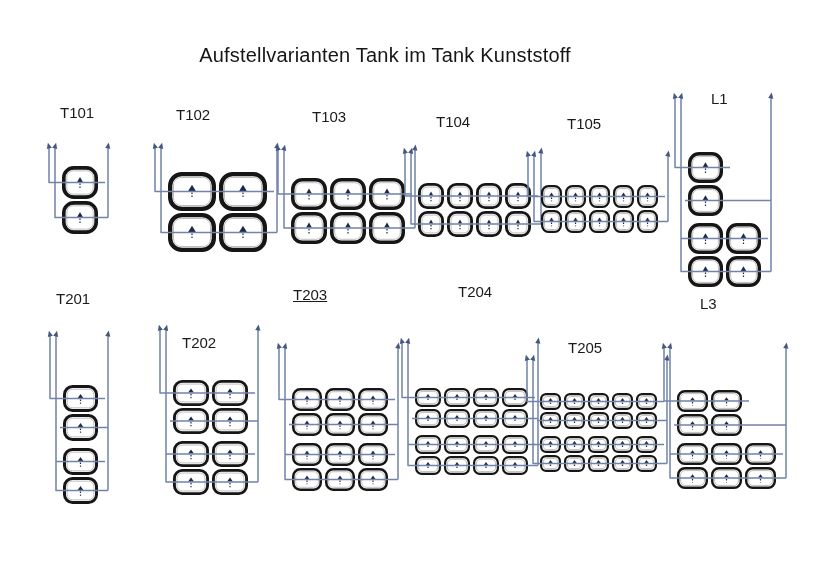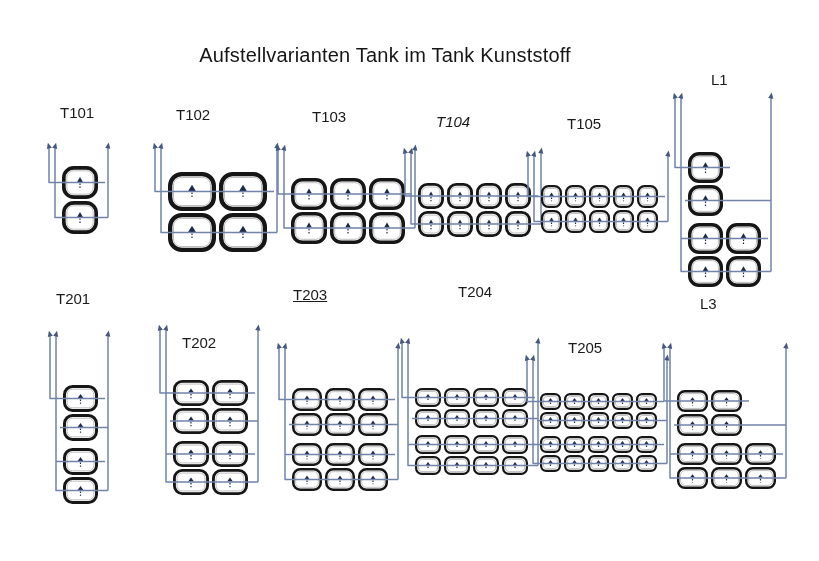--- a/index.html
+++ b/index.html
@@ -125,21 +125,21 @@
           <polygon points="120,80.56 117.12,85.5 122.88,85.5" fill="#1c2a4a"></polygon>
           <line x1="120" y1="87" x2="120" y2="92.12" stroke="#1c2a4a" stroke-width="1.2" stroke-dasharray="1.5 1.6"></line>
         </g>
         <path d="M 11 7 V 52 H 145" fill="none" stroke="#7183a9" stroke-width="1.5" stroke-linejoin="round"></path>
         <path d="M 17 7 V 86 H 148" fill="none" stroke="#7183a9" stroke-width="1.5" stroke-linejoin="round"></path>
         <path d="M 148 7 V 86" fill="none" stroke="#7183a9" stroke-width="1.5" stroke-linejoin="round"></path>
         <polygon points="11,2.5 8.4,8.5 13.6,8.5" transform="rotate(-14 11 7)" fill="#46587f"></polygon>
         <polygon points="17,2.5 14.4,8.5 19.6,8.5" transform="rotate(14 17 7)" fill="#46587f"></polygon>
         <polygon points="148,2.5 145.4,8.5 150.6,8.5" transform="rotate(8 148 7)" fill="#46587f"></polygon>
       </svg>
-      <div class="variant-label" style="left: 436px; top: 113px; font-style: italic;">T104</div>
+      <div class="variant-label" style="left: 436px; top: 113px;">T104</div>
       <svg width="155" height="98" viewBox="0 0 155 98" class="variant-svg" style="left: 394px; top: 145px;">
         <g>
           <rect x="25.43" y="39.43" width="23.14" height="23.14" rx="7.8" ry="7.8" fill="#ffffff" stroke="#161616" stroke-width="2.86"></rect>
           <rect x="28.06" y="42.06" width="17.880000000000003" height="17.880000000000003" rx="5.07" ry="5.07" fill="none" stroke="#bfbfbf" stroke-width="1"></rect>
           <polygon points="37,46.58 34.8,50.5 39.2,50.5" fill="#1c2a4a"></polygon>
           <line x1="37" y1="52" x2="37" y2="56.16" stroke="#1c2a4a" stroke-width="1.2" stroke-dasharray="1.5 1.6"></line>
         </g>
         <g>
           <rect x="54.43" y="39.43" width="23.14" height="23.14" rx="7.8" ry="7.8" fill="#ffffff" stroke="#161616" stroke-width="2.86"></rect>
           <rect x="57.06" y="42.06" width="17.880000000000003" height="17.880000000000003" rx="5.07" ry="5.07" fill="none" stroke="#bfbfbf" stroke-width="1"></rect>
@@ -251,21 +251,21 @@
           <polygon points="130.5,69.59 128.3,73 132.7,73" fill="#1c2a4a"></polygon>
           <line x1="130.5" y1="74.5" x2="130.5" y2="78.18" stroke="#1c2a4a" stroke-width="1.2" stroke-dasharray="1.5 1.6"></line>
         </g>
         <path d="M 11 7 V 48.5 H 148" fill="none" stroke="#7183a9" stroke-width="1.5" stroke-linejoin="round"></path>
         <path d="M 17 7 V 73.5 H 151" fill="none" stroke="#7183a9" stroke-width="1.5" stroke-linejoin="round"></path>
         <path d="M 151 7 V 73.5" fill="none" stroke="#7183a9" stroke-width="1.5" stroke-linejoin="round"></path>
         <polygon points="11,2.5 8.4,8.5 13.6,8.5" transform="rotate(-14 11 7)" fill="#46587f"></polygon>
         <polygon points="17,2.5 14.4,8.5 19.6,8.5" transform="rotate(14 17 7)" fill="#46587f"></polygon>
         <polygon points="151,2.5 148.4,8.5 153.6,8.5" transform="rotate(8 151 7)" fill="#46587f"></polygon>
       </svg>
-      <div class="variant-label" style="left: 711px; top: 71px;">L1</div>
+      <div class="variant-label" style="left: 711px; top: 90px;">L1</div>
       <svg width="115" height="203" viewBox="0 0 115 203" class="variant-svg" style="left: 664px; top: 90px;">
         <g>
           <rect x="25.705" y="63.705" width="31.59" height="27.59" rx="9.299999999999999" ry="9.299999999999999" fill="#ffffff" stroke="#161616" stroke-width="3.41"></rect>
           <rect x="28.61" y="66.61" width="25.78" height="21.78" rx="6.045" ry="6.045" fill="none" stroke="#bfbfbf" stroke-width="1"></rect>
           <polygon points="41.5,72.23 38.7,77 44.3,77" fill="#1c2a4a"></polygon>
           <line x1="41.5" y1="78.5" x2="41.5" y2="83.46" stroke="#1c2a4a" stroke-width="1.2" stroke-dasharray="1.5 1.6"></line>
         </g>
         <g>
           <rect x="25.705" y="96.705" width="31.59" height="27.59" rx="9.299999999999999" ry="9.299999999999999" fill="#ffffff" stroke="#161616" stroke-width="3.41"></rect>
           <rect x="28.61" y="99.61" width="25.78" height="21.78" rx="6.045" ry="6.045" fill="none" stroke="#bfbfbf" stroke-width="1"></rect>

